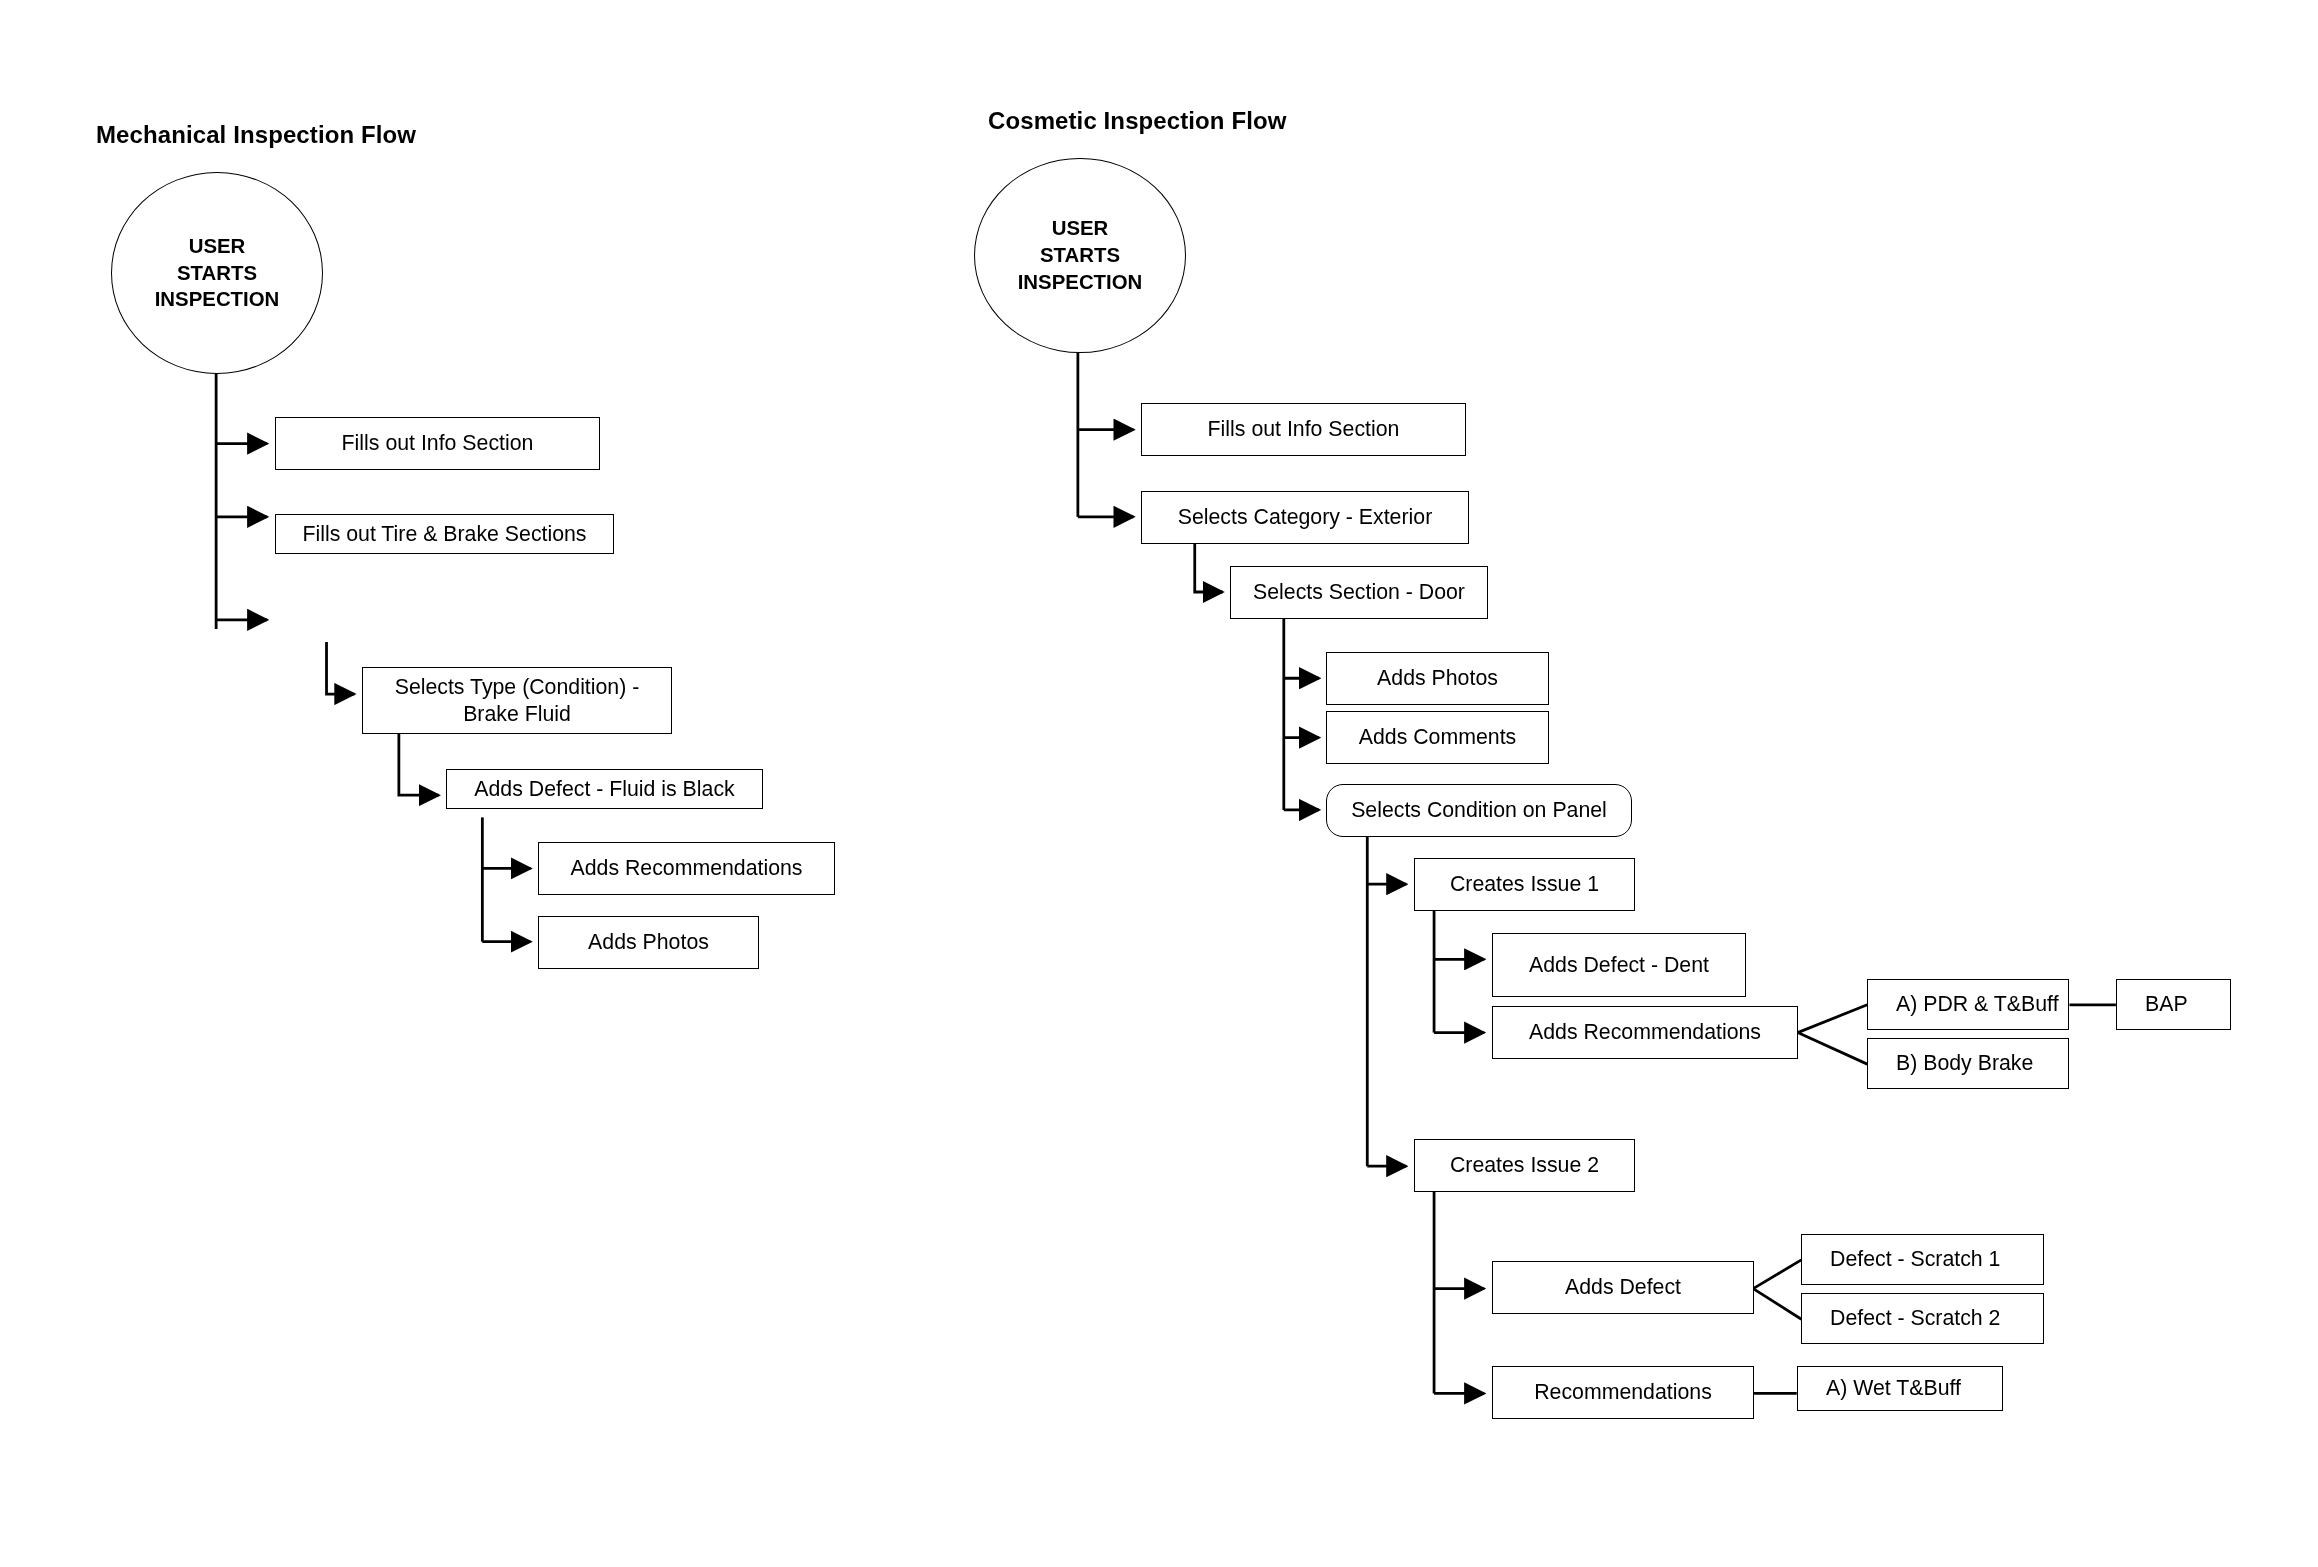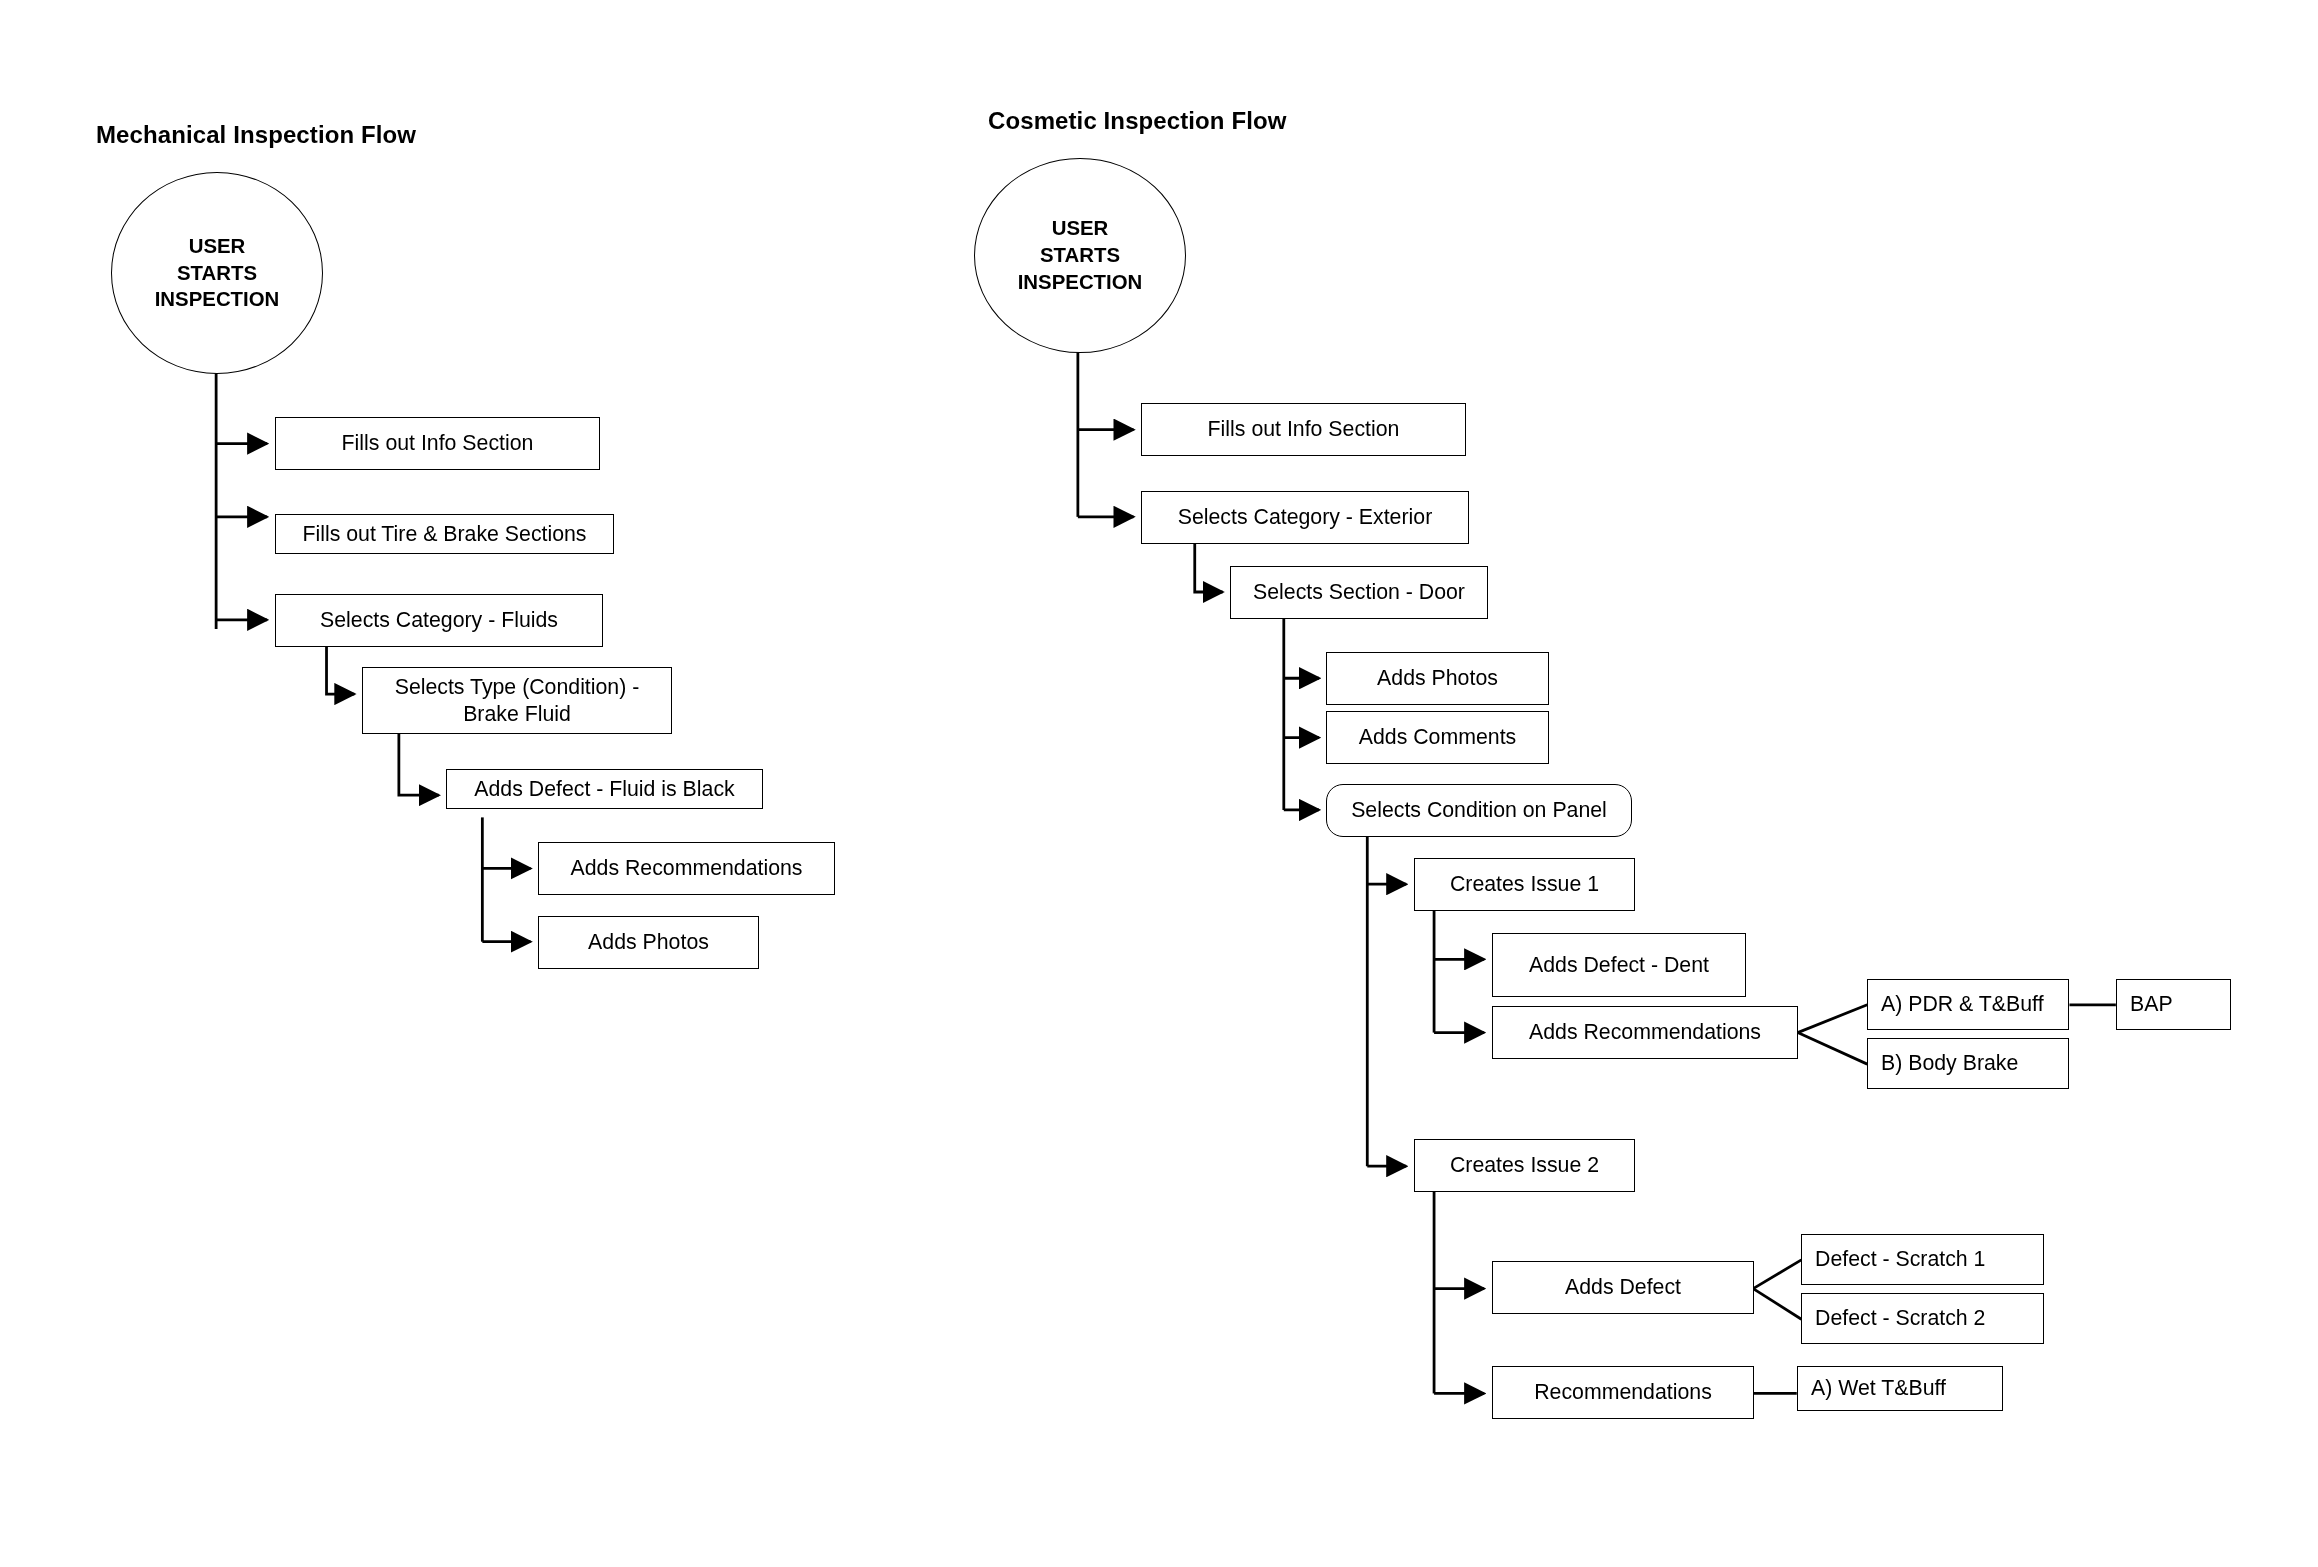--- a/index.html
+++ b/index.html
@@ -61,21 +61,21 @@
     font-size: 21.3px;
     line-height: 1.25;
     color: #000;
     box-sizing: border-box;
     padding: 0 9.3px;
     white-space: pre-line;
   }
   .node.align-left {
     justify-content: flex-start;
     text-align: left;
-    padding-left: 13px;
+    padding-left: 28px;
   }
 </style>
 </head>
 <body>
 
 <div id="canvas">
 
   <svg id="wires" viewBox="0 0 2500 1690">
     <defs>
       <marker id="arrow" viewBox="0 0 10 10" refX="9" refY="5" markerWidth="8" markerHeight="8" orient="auto-start-reverse">
@@ -140,21 +140,20 @@
   <div class="start-node" style="left:111px; top:172px; width:210px; height:200px;">
     <span>USER</span>
     <span>STARTS</span>
     <span>INSPECTION</span>
   </div>
 
   <div class="node" style="left:275px; top:417px; width:325px; height:53px;">Fills out Info Section</div>
 
   <div class="node" style="left:275px; top:514px; width:339px; height:40px;">Fills out Tire &amp; Brake Sections</div>
 
-  <div class="node" style="left:275px; top:594px; width:328px; height:53px;">Selects Category - Fluids</div>
 
   <div class="node" style="left:362px; top:667px; width:310px; height:67px;">Selects Type (Condition) -
 Brake Fluid</div>
 
   <div class="node" style="left:446px; top:769px; width:317px; height:40px;">Adds Defect - Fluid is Black</div>
 
   <div class="node" style="left:538px; top:842px; width:297px; height:53px;">Adds Recommendations</div>
 
   <div class="node" style="left:538px; top:916px; width:221px; height:53px;">Adds Photos</div>
 

